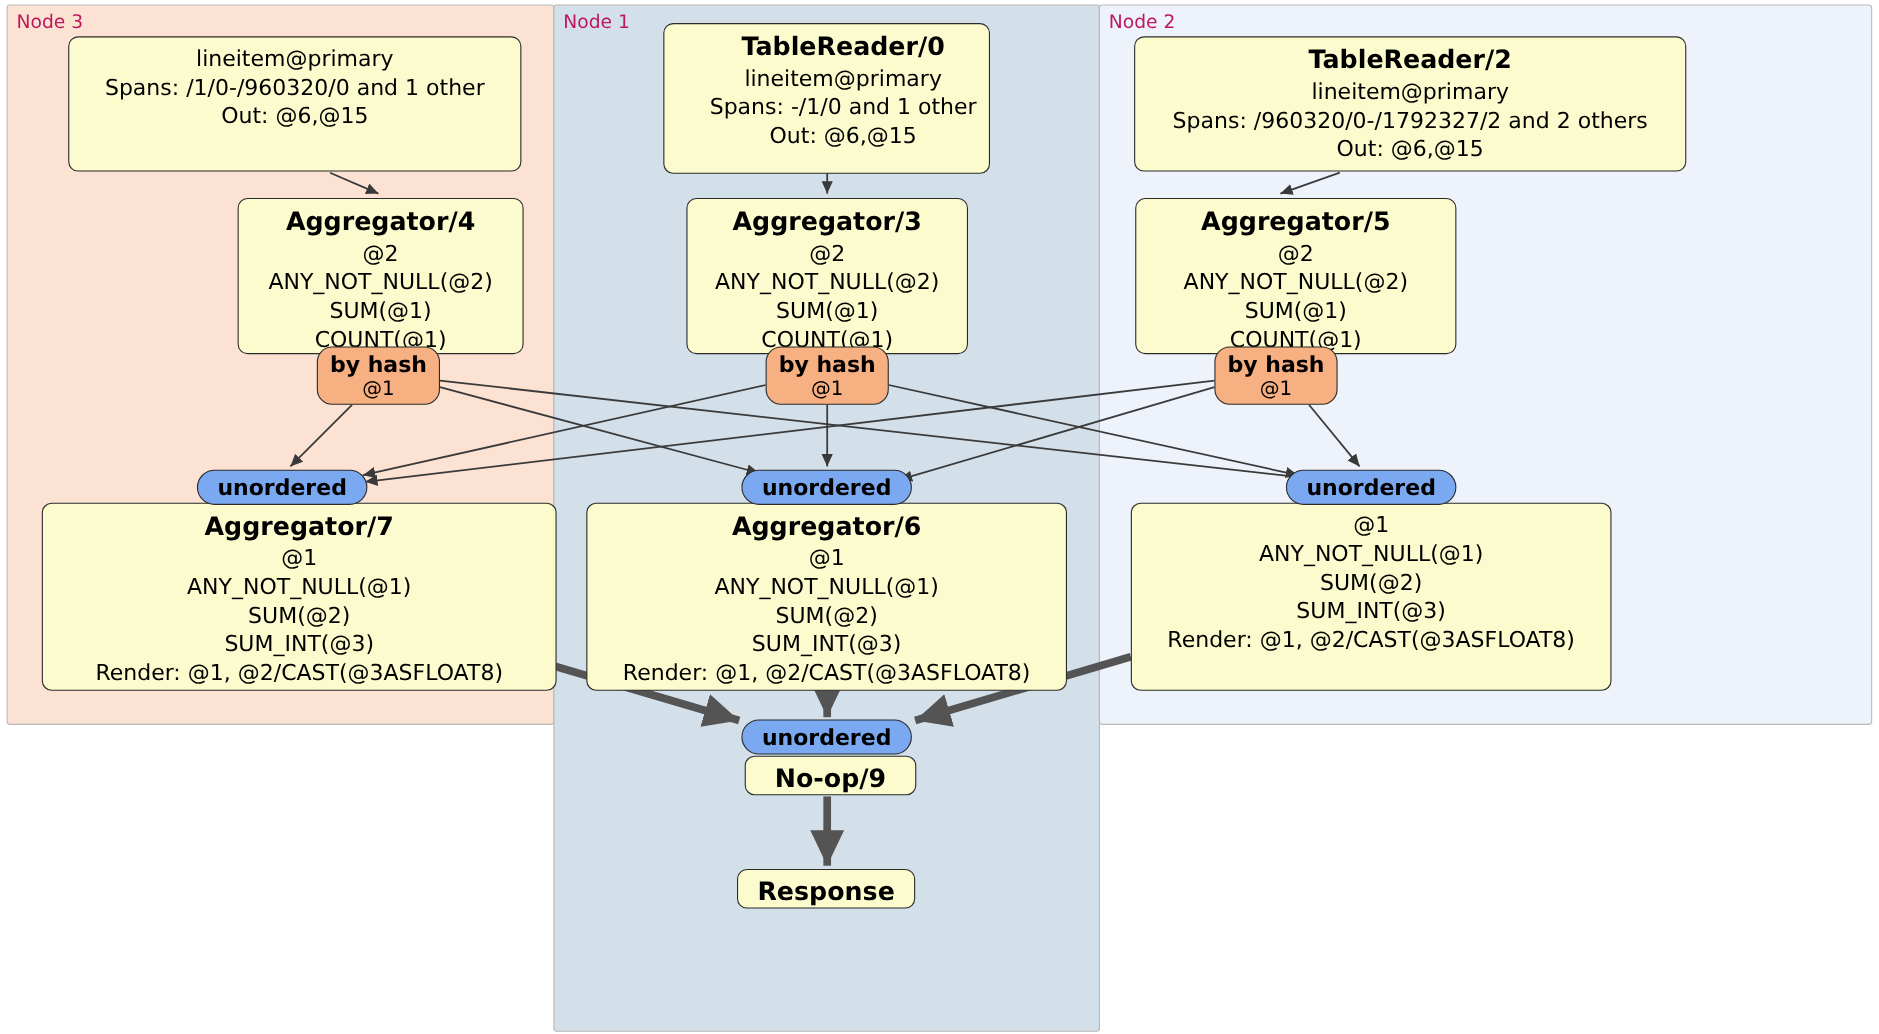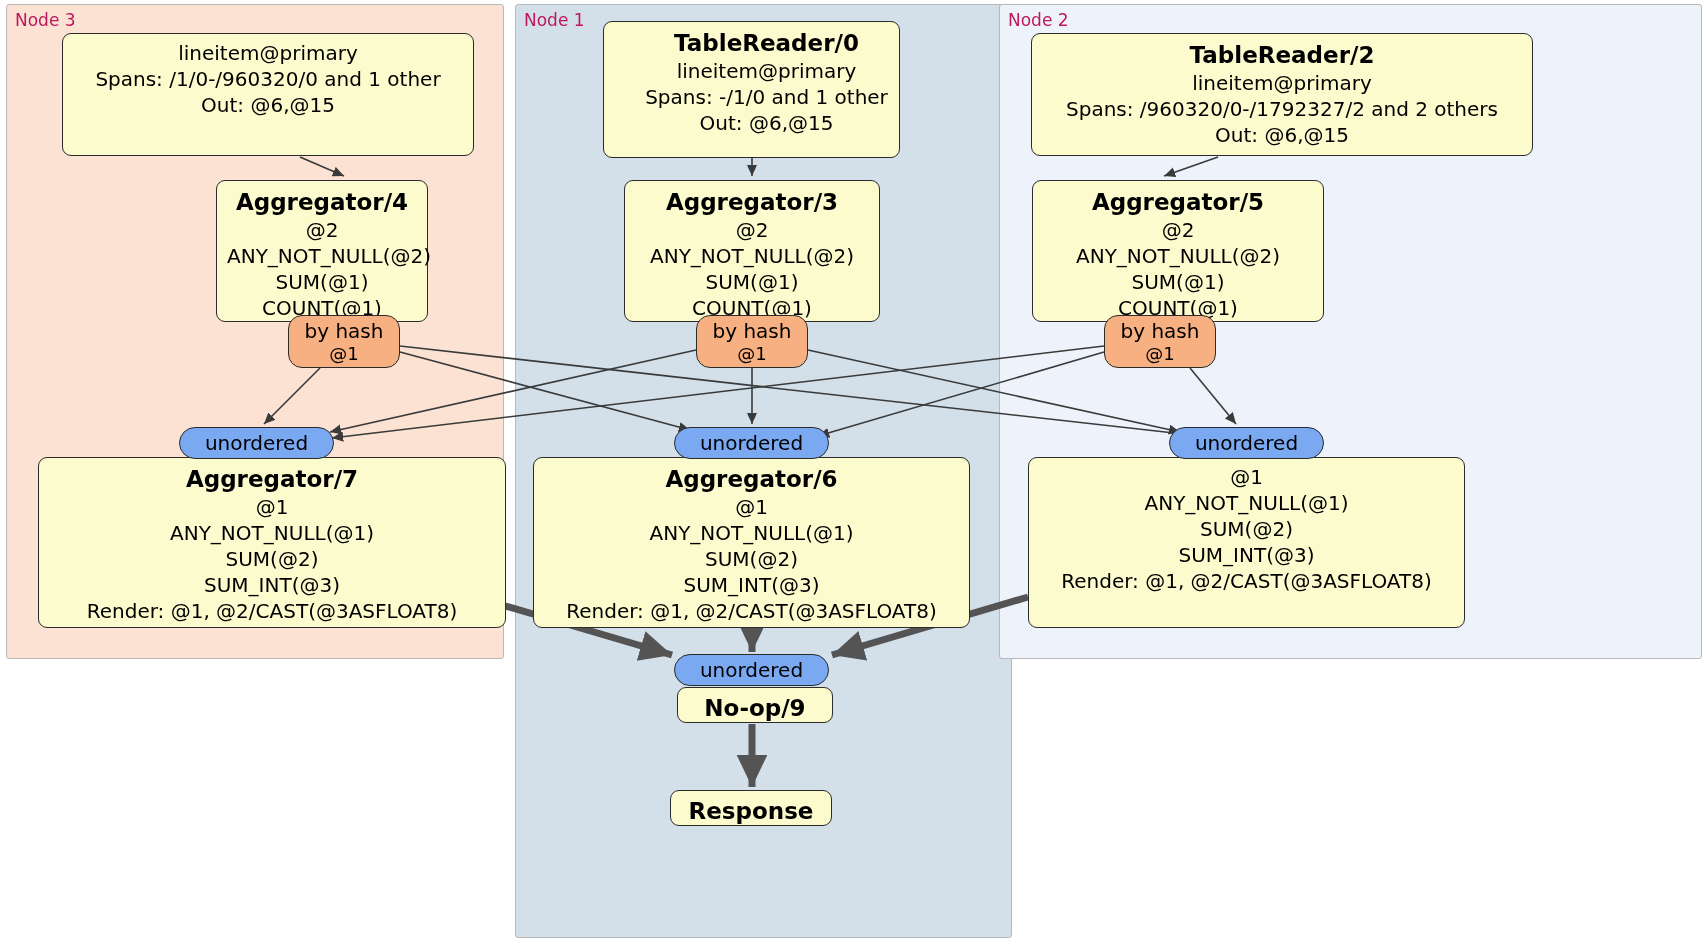--- a/index.html
+++ b/index.html
@@ -87,21 +87,21 @@
     padding-top: 3px;
   }
   .badge.hash {
     background: #f7b081;
     border-radius: 14px;
   }
   .badge.ordering {
     background: #7aa9f2;
   }
   .badge .b-title {
-    font-weight: normal;
+    font-weight: bold;
     font-size: 20px;
     line-height: 24px;
     color: #000;
     white-space: nowrap;
   }
   .badge .b-sub {
     font-size: 18px;
     line-height: 22px;
     color: #000;
     white-space: nowrap;
@@ -109,21 +109,21 @@
 </style>
 </head>
 <body>
 
 <div id="canvas">
 
   <div id="panels-layer">
       <div class="panel" style="left: 6px; top: 4px; width: 498px; height: 655px; background: rgb(251, 226, 211);">
         <div class="panel-label">Node 3</div>
       </div>
-      <div class="panel" style="left: 503px; top: 4px; width: 497px; height: 934px; background: rgb(211, 224, 234); margin-left: 12px;">
+      <div class="panel" style="left: 503px; top: 4px; width: 497px; height: 934px; background: rgb(211, 224, 234);">
         <div class="panel-label">Node 1</div>
       </div>
       <div class="panel" style="left: 999px; top: 4px; width: 703px; height: 655px; background: rgb(238, 243, 251);">
         <div class="panel-label">Node 2</div>
       </div>
     </div>
 
   <svg id="edges" viewBox="0 0 1708 940" xmlns="http://www.w3.org/2000/svg">
     <defs>
       <marker id="arrow-thin" markerWidth="9" markerHeight="9" refX="7" refY="3.2" orient="auto" markerUnits="strokeWidth">
@@ -164,21 +164,21 @@
         <div class="line">lineitem@primary</div>
         <div class="line">Spans: -/1/0 and 1 other</div>
         <div class="line">Out: @6,@15</div>
       </div>
       <div class="box" style="left: 1031px; top: 33px; width: 502px; height: 123px;">
         <div class="title">TableReader/2</div>
         <div class="line">lineitem@primary</div>
         <div class="line">Spans: /960320/0-/1792327/2 and 2 others</div>
         <div class="line">Out: @6,@15</div>
       </div>
-      <div class="box" style="left: 216px; top: 180px; width: 212px; height: 142px;">
+      <div class="box" style="left: 216px; top: 180px; width: 260px; height: 142px;">
         <div class="title">Aggregator/4</div>
         <div class="line">@2</div>
         <div class="line">ANY_NOT_NULL(@2)</div>
         <div class="line">SUM(@1)</div>
         <div class="line">COUNT(@1)</div>
       </div>
       <div class="box" style="left: 624px; top: 180px; width: 256px; height: 142px;">
         <div class="title">Aggregator/3</div>
         <div class="line">@2</div>
         <div class="line">ANY_NOT_NULL(@2)</div>

